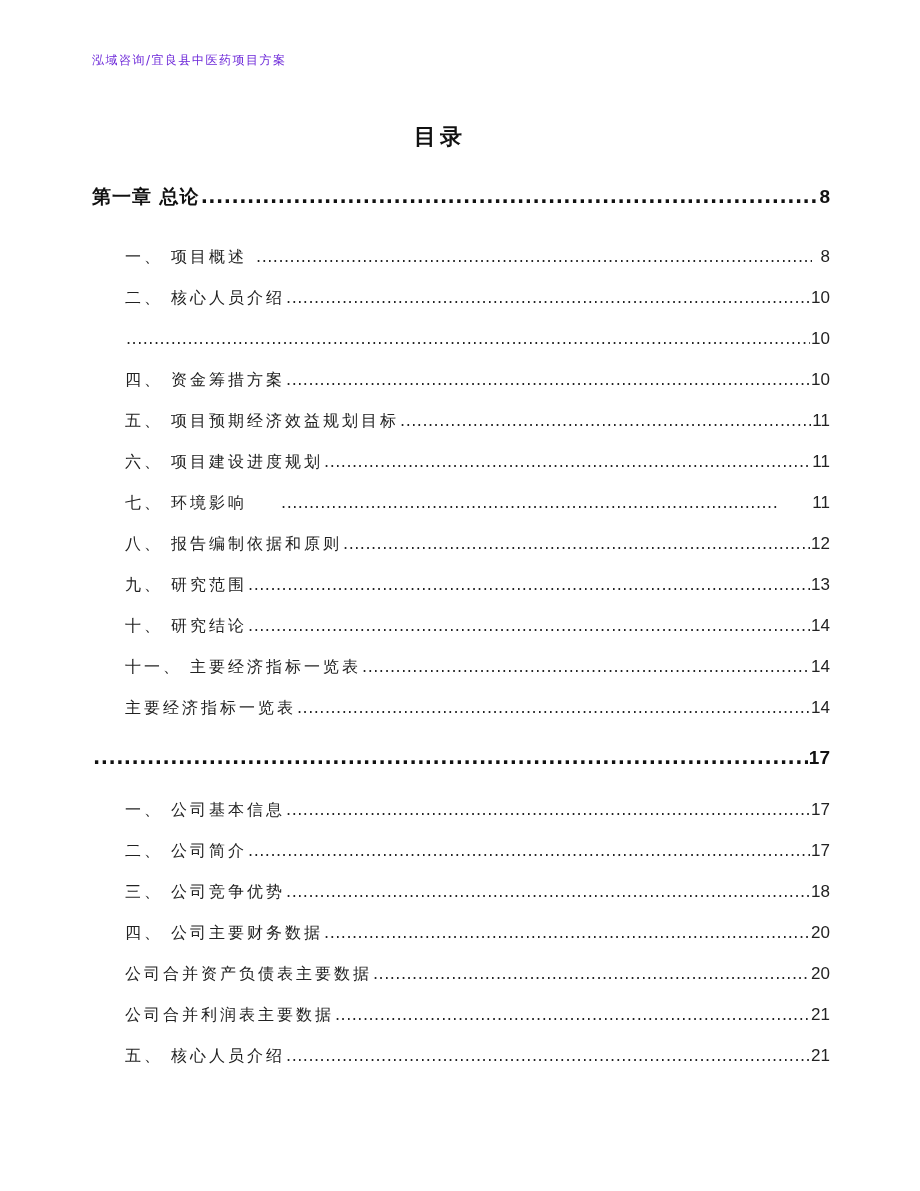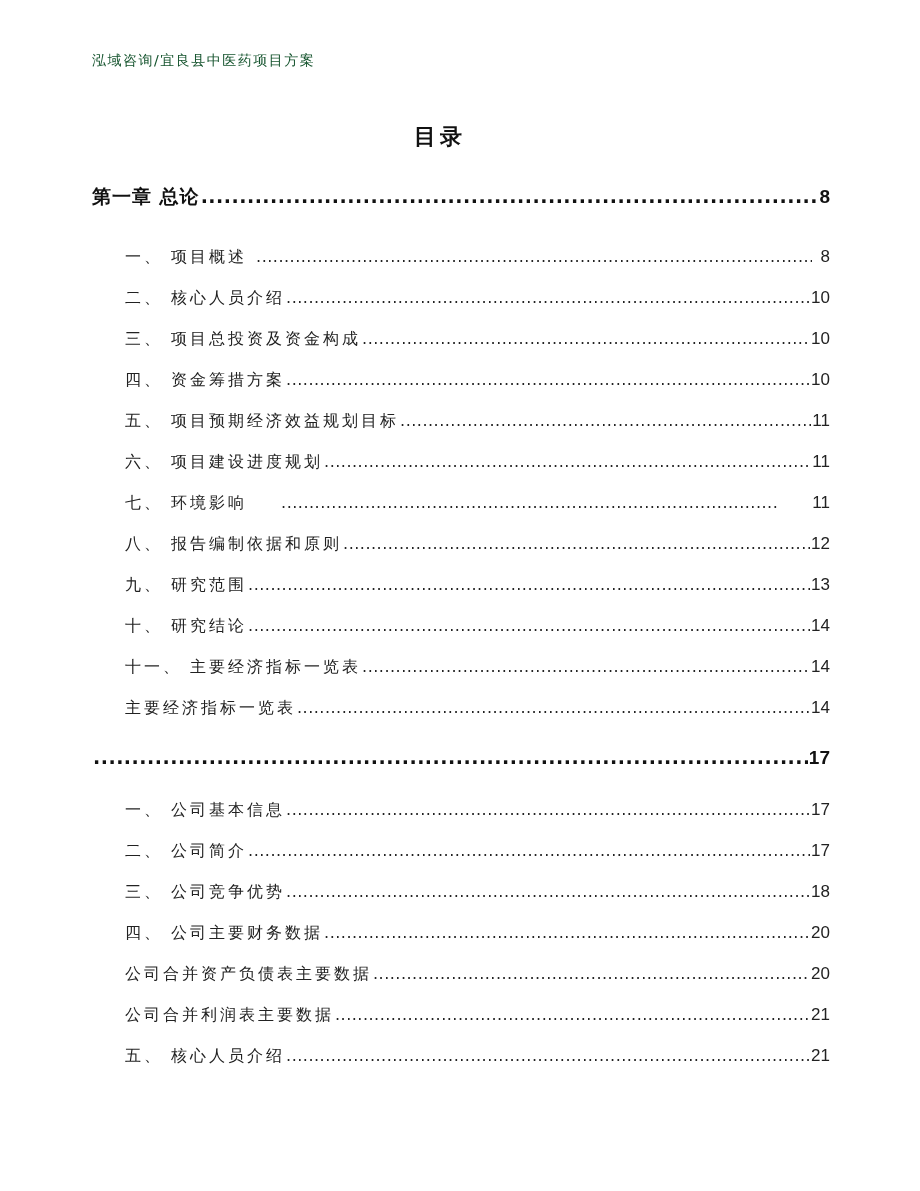--- a/index.html
+++ b/index.html
@@ -1,17 +1,17 @@
 <!DOCTYPE html>
 <html><head>
 <meta charset="utf-8">
 <style>
   html, body { margin: 0; padding: 0; background: #ffffff; }
   body { width: 920px; height: 1191px; position: relative; overflow: hidden; font-family: "DejaVu Sans", sans-serif; color: #111; }
-  .header { position: absolute; left: 92px; top: 52px; font-size: 14px; letter-spacing: 1.5px; color: #14532d; font-family: "DejaVu Sans", sans-serif; }
+  .header { position: absolute; left: 92px; top: 52px; font-size: 12px; letter-spacing: 1.5px; color: #6d28d9; font-family: "DejaVu Sans", sans-serif; }
   .title { position: absolute; left: 0; width: 880px; top: 122px; text-align: center; font-size: 22px; font-weight: bold; letter-spacing: 4px; color: #111; }
   .toc { position: absolute; left: 0; top: 0; width: 920px; }
   .entry { position: absolute; display: flex; align-items: baseline; right: 90px; }
   .entry .label { white-space: nowrap; flex: 0 0 auto; text-align: right; }
   .entry .leader { flex: 1 1 auto; overflow: hidden; white-space: nowrap; margin: 0 1px; }
   .entry .leader::before { content: "........................................................................................................................................................................................................................................................................................................................................................"; letter-spacing: 0.5px; }
   .entry .page { flex: 0 0 auto; font-family: "Liberation Sans", sans-serif; }
   .chapter { left: 92px; font-size: 19px; font-weight: bold; }
   .chapter .label { letter-spacing: 1px; }
   .chapter .leader { font-weight: bold; }
@@ -36,21 +36,20 @@
       <span class="label">一、 项目概述</span>
       <span class="leader"></span>
       <span class="page">8</span>
     </div>
     <div class="entry section" style="top: 288px;">
       <span class="label">二、 核心人员介绍</span>
       <span class="leader"></span>
       <span class="page">10</span>
     </div>
     <div class="entry section" style="top: 329px;">
-      <span class="label">三、 项目总投资及资金构成</span>
       <span class="leader"></span>
       <span class="page">10</span>
     </div>
     <div class="entry section" style="top: 370px;">
       <span class="label">四、 资金筹措方案</span>
       <span class="leader"></span>
       <span class="page">10</span>
     </div>
     <div class="entry section" style="top: 411px;">
       <span class="label">五、 项目预期经济效益规划目标</span>

